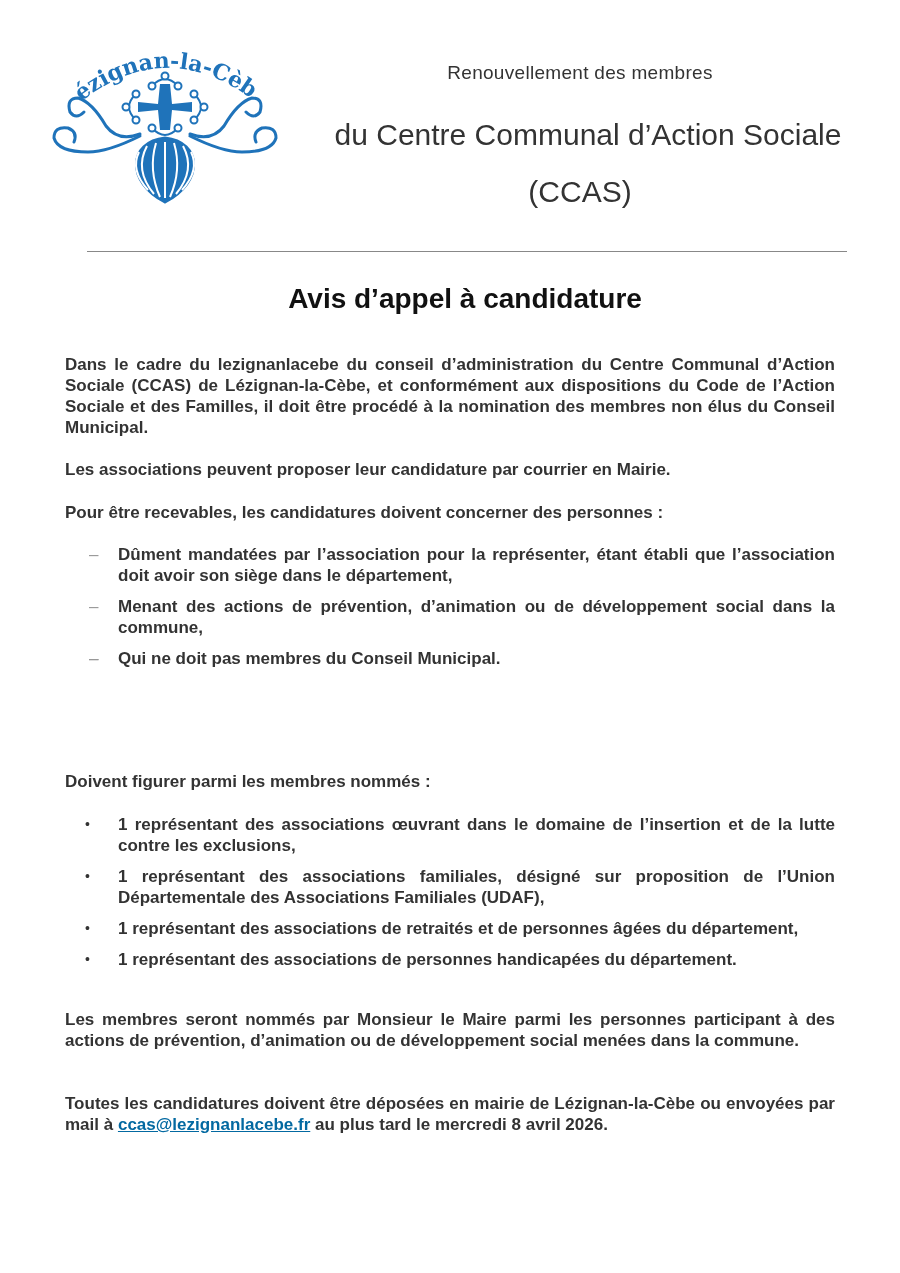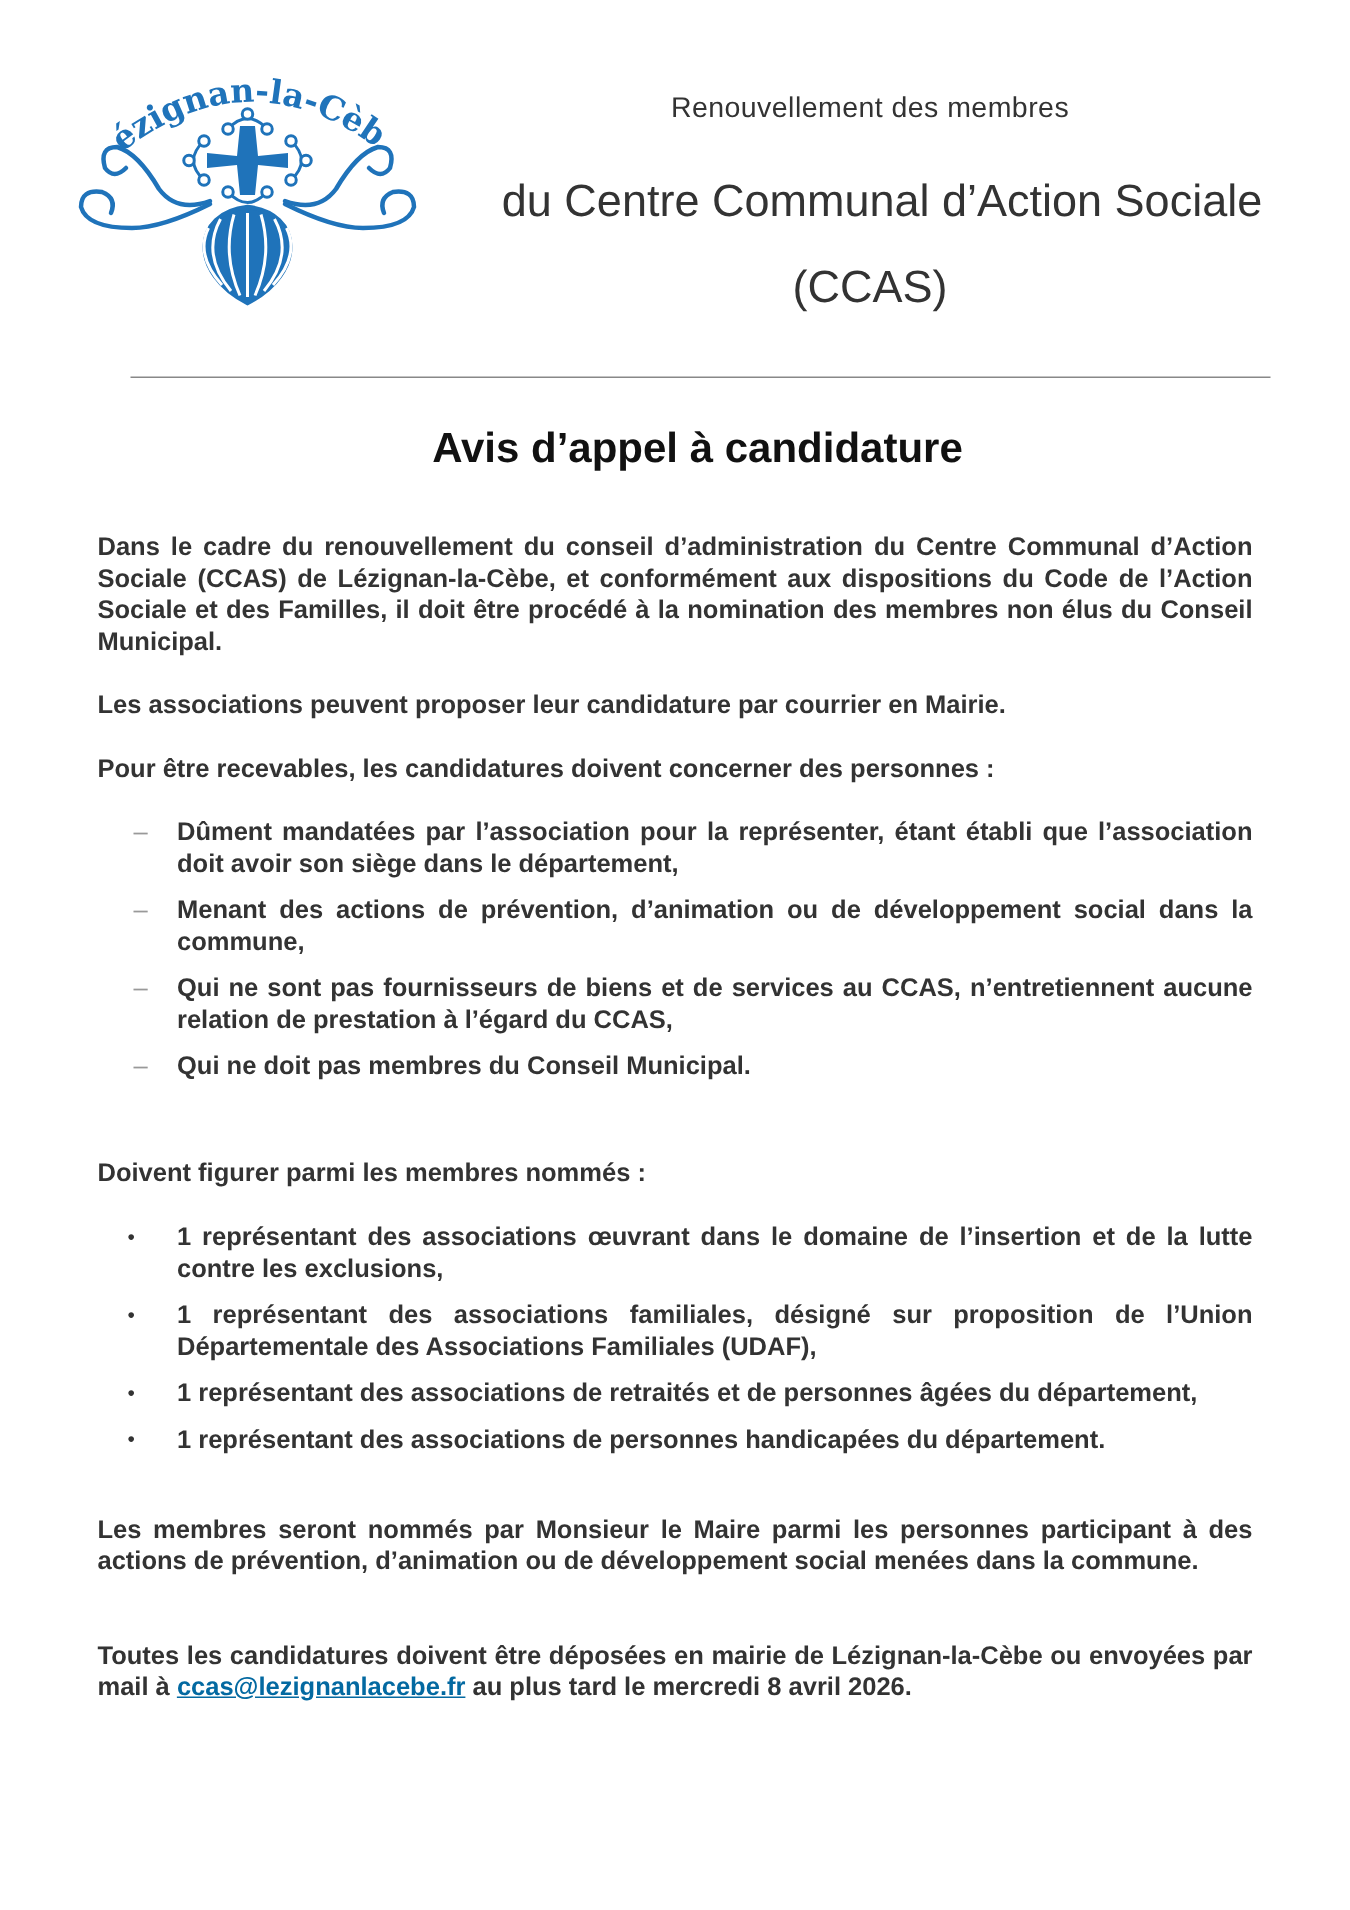--- a/index.html
+++ b/index.html
@@ -87,28 +87,28 @@
 </div>
 
 <div class="header-title ht1">Renouvellement des membres</div>
 <div class="header-title ht2">du Centre Communal d’Action Sociale</div>
 <div class="header-title ht3">(CCAS)</div>
 
 <div class="divider"></div>
 
 <div class="notice-title">Avis d’appel à candidature</div>
 
-<p class="content p1">Dans le cadre du renouvellement du conseil d’administration du Centre Communal d’Action Sociale (CCAS) de Lézignan-la-Cèbe, et conformément aux dispositions du Code de l’Action Sociale et des Familles, il doit être procédé à la nomination des membres non élus du Conseil Municipal.</p>
+<p class="content p1">Dans le cadre du lezignanlacebe du conseil d’administration du Centre Communal d’Action Sociale (CCAS) de Lézignan-la-Cèbe, et conformément aux dispositions du Code de l’Action Sociale et des Familles, il doit être procédé à la nomination des membres non élus du Conseil Municipal.</p>
 <p class="content p2">Les associations peuvent proposer leur candidature par courrier en Mairie.</p>
 <p class="content p3">Pour être recevables, les candidatures doivent concerner des personnes :</p>
 
 <ul class="content dash-list">
   <li><span class="marker">–</span><span>Dûment mandatées par l’association pour la représenter, étant établi que l’association doit avoir son siège dans le département,</span></li>
   <li><span class="marker">–</span><span>Menant des actions de prévention, d’animation ou de développement social dans la commune,</span></li>
-  <li><span class="marker">–</span><span>Qui ne sont pas fournisseurs de biens et de services au CCAS, n’entretiennent aucune relation de prestation à l’égard du CCAS,</span></li>
+  <li><span class="marker">–</span></li>
   <li><span class="marker">–</span><span>Qui ne doit pas membres du Conseil Municipal.</span></li>
 </ul>
 
 <p class="content members-intro">Doivent figurer parmi les membres nommés :</p>
 
 <ul class="content bullet-list">
   <li><span class="marker">•</span><span>1 représentant des associations œuvrant dans le domaine de l’insertion et de la lutte contre les exclusions,</span></li>
   <li><span class="marker">•</span><span>1 représentant des associations familiales, désigné sur proposition de l’Union Départementale des Associations Familiales (UDAF),</span></li>
   <li><span class="marker">•</span><span>1 représentant des associations de retraités et de personnes âgées du département,</span></li>
   <li><span class="marker">•</span><span>1 représentant des associations de personnes handicapées du département.</span></li>

